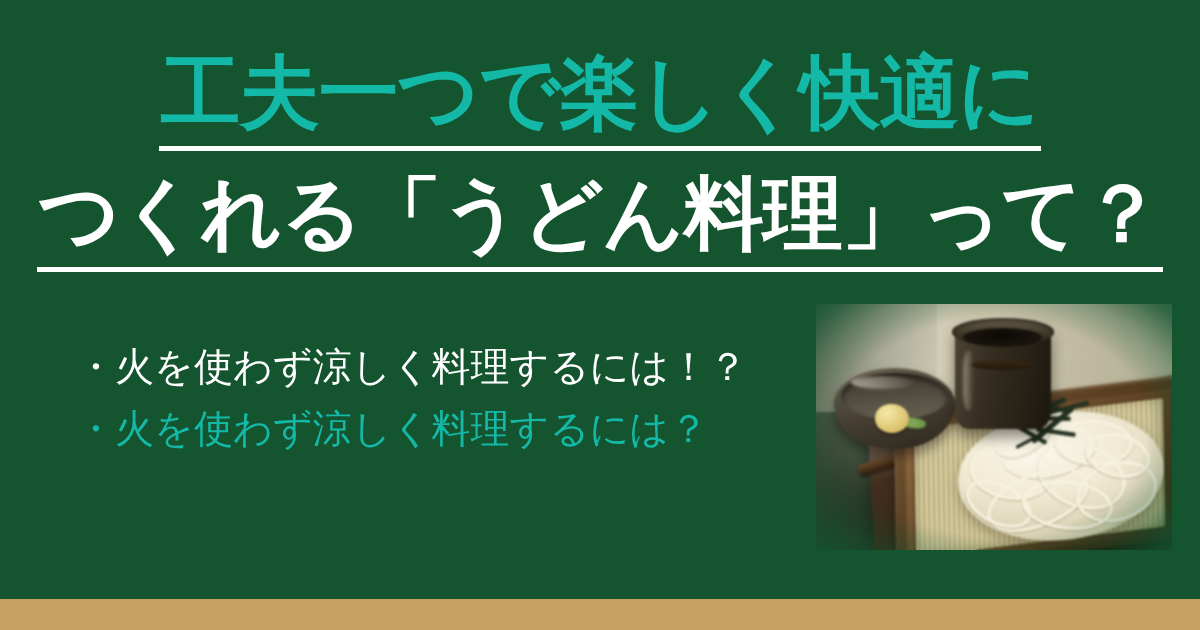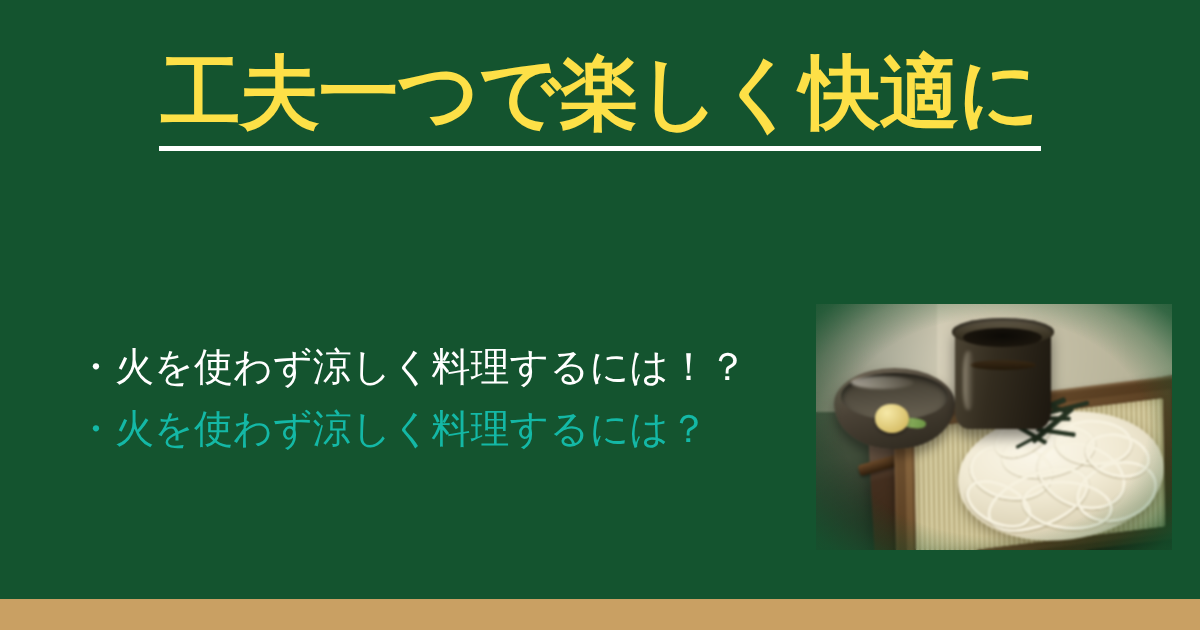--- a/index.html
+++ b/index.html
@@ -286,21 +286,22 @@
     width:1200px; height:31px;
     background:#c9a063;
   }
 </style>
 </head>
 <body>
 
 <div id="stage" style="background: rgb(20, 84, 47);">
 
   <div id="title-block">
-    <div class="title-line" id="title-line-1" style="color: #fde047;"><span class="tl-inner" style="border-bottom-color: rgb(255, 255, 255);">工夫一つで楽しく快適に</span></div>
+    <div class="title-line" id="title-line-1" style="color: #14b8a6;"><span class="tl-inner" style="border-bottom-color: rgb(255, 255, 255);">工夫一つで楽しく快適に</span></div>
+    <div class="title-line" id="title-line-2" style="color: rgb(255, 255, 255);"><span class="tl-inner" style="border-bottom-color: rgb(255, 255, 255);">つくれる「うどん料理」って？</span></div>
   </div>
 
   <div id="bullets">
     <div class="bullet-line" style="color: rgb(255, 255, 255);">・火を使わず涼しく料理するには！？</div>
     <div class="bullet-line" style="color: #14b8a6;">・火を使わず涼しく料理するには？</div>
   </div>
 
   <div id="photo">
     <div id="photo-inner">
       <div class="bg-top"></div>

